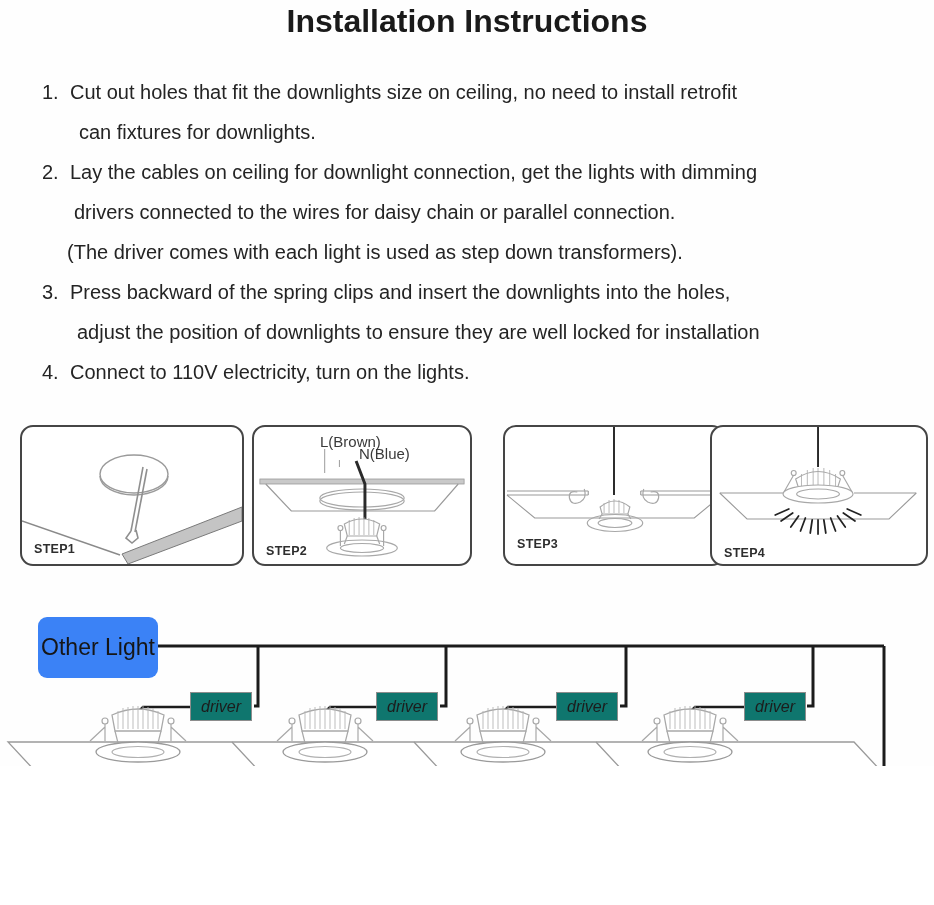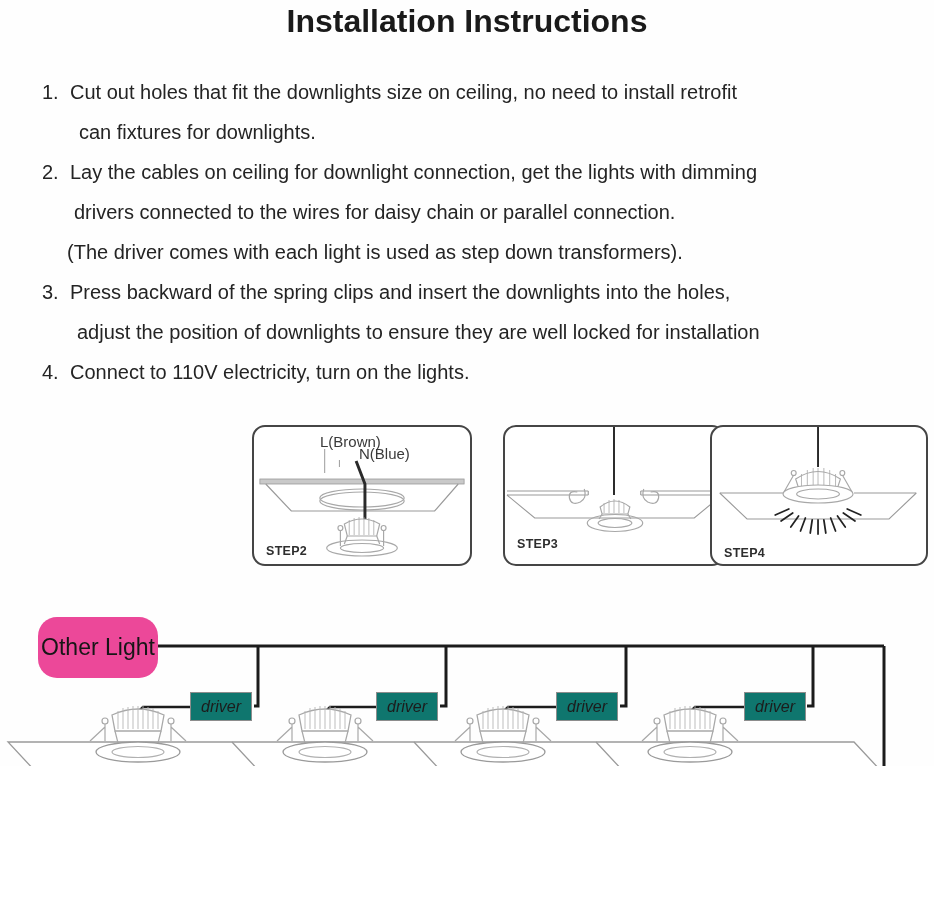--- a/index.html
+++ b/index.html
@@ -28,21 +28,21 @@
   .step-label{
     position:absolute;left:12px;bottom:8px;font-size:12.5px;font-weight:700;
     color:#2e2e2e;letter-spacing:.3px;
   }
   .wire-label{
     position:absolute;font-size:15px;color:#3a3a3a;line-height:11px;
   }
   
   .diagram-svg{position:absolute;left:0;top:600px;width:934px;height:305px;}
   .graybox{
-    position:absolute;background:#ec4899;border-radius:19px;color:#161616;
+    position:absolute;background:#3b82f6;border-radius:9px;color:#161616;
     display:flex;align-items:center;justify-content:center;z-index:2;
   }
   .other-light{left:38px;top:617px;width:120px;height:61px;font-size:23px;}
   .other{left:645px;top:842px;width:58px;height:58px;font-size:21px;}
   .driver{
     position:absolute;width:62px;height:29px;background:#0f766e;
     border:1.5px solid #8d8d8d;border-radius:0;box-sizing:border-box;
     display:flex;align-items:center;justify-content:center;
     font-size:16px;color:#1c1c1c;z-index:2;font-style:italic;
   }
@@ -67,20 +67,36 @@
     <div class="line"><span class="num">1.</span><span>Cut out holes that fit the downlights size on ceiling, no need to install retrofit</span></div>
     <div class="line" style="padding-left:37px">can fixtures for downlights.</div>
     <div class="line"><span class="num">2.</span><span>Lay the cables on ceiling for downlight connection, get the lights with dimming</span></div>
     <div class="line" style="padding-left:32px">drivers connected to the wires for daisy chain or parallel connection.</div>
     <div class="line" style="padding-left:25px">(The driver comes with each light is used as step down transformers).</div>
     <div class="line"><span class="num">3.</span><span>Press backward of the spring clips and insert the downlights into the holes,</span></div>
     <div class="line" style="padding-left:35px">adjust the position of downlights to ensure they are well locked for installation</div>
     <div class="line"><span class="num">4.</span><span>Connect to 110V electricity, turn on the lights.</span></div>
   </div>
 
+  <div class="panel" style="left:20px;width:224px;">
+    <svg viewBox="0 0 220 137" preserveAspectRatio="none">
+      <g fill="none" stroke="#9a9a9a" stroke-width="1.4">
+        <ellipse cx="112" cy="47" rx="34" ry="19"></ellipse>
+        <path d="M78,49 a34,19 0 0,0 68,0"></path>
+      </g>
+      <g fill="none" stroke="#8f8f8f" stroke-width="1.6">
+        <path d="M121,40 L109,104"></path>
+        <path d="M125,42 L113,105"></path>
+        <path d="M109,104 L104,111 L110,116 L116,111 L114,103"></path>
+      </g>
+      <path d="M0,94 L98,128" stroke="#8a8a8a" stroke-width="1.4" fill="none"></path>
+      <polygon points="100,127 220,80 220,94 106,137" fill="#c4c4c4" stroke="#7a7a7a" stroke-width="1"></polygon>
+    </svg>
+    <span class="step-label">STEP1</span>
+  </div>
 
   <div class="panel" style="left:252px;width:220px;">
     <svg viewBox="0 0 220 137" preserveAspectRatio="none">
       <path d="M72,22 V46 M87,33 V40" stroke="#9a9a9a" stroke-width="1" fill="none"></path>
       <rect x="6" y="52" width="208" height="5" fill="#c9c9c9" stroke="#999" stroke-width="0.8"></rect>
       <path d="M12,57 L38,84 L184,84 L208,57" stroke="#9a9a9a" stroke-width="1.2" fill="none"></path>
       <g fill="none" stroke="#a8a8a8" stroke-width="1.2">
         <ellipse cx="110" cy="71" rx="43" ry="9"></ellipse>
         <ellipse cx="110" cy="74" rx="43" ry="9"></ellipse>
       </g>

